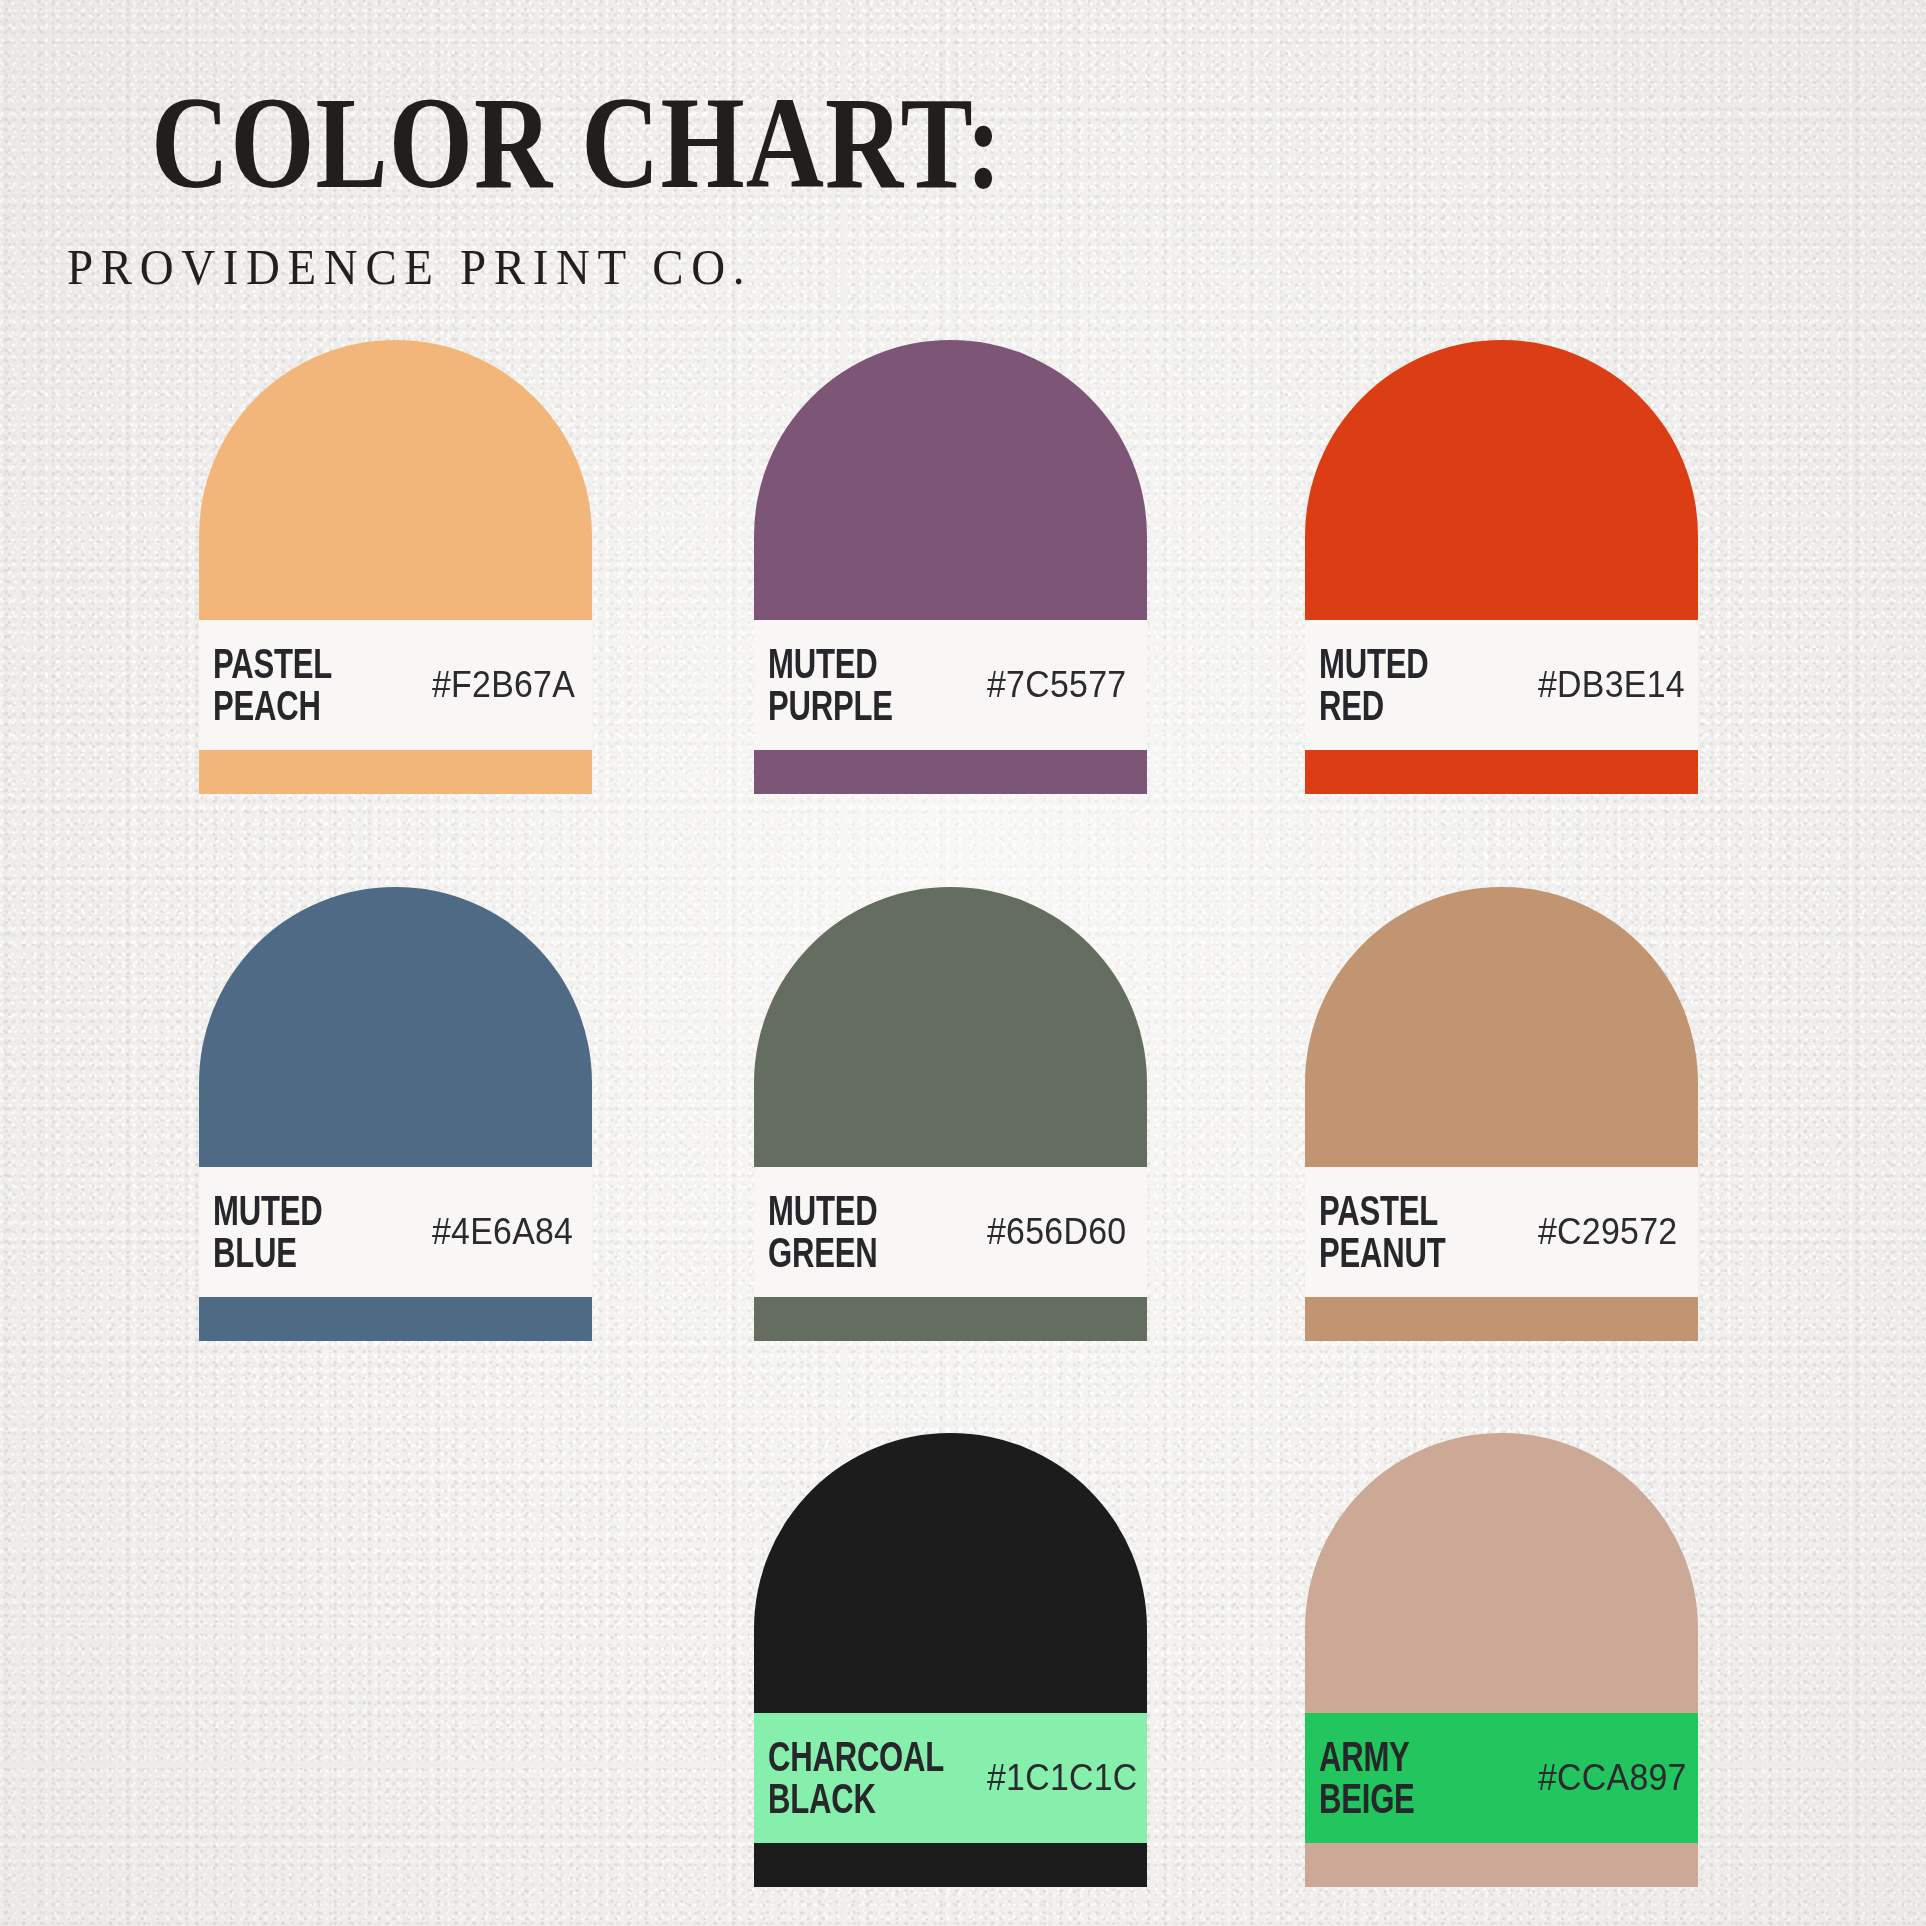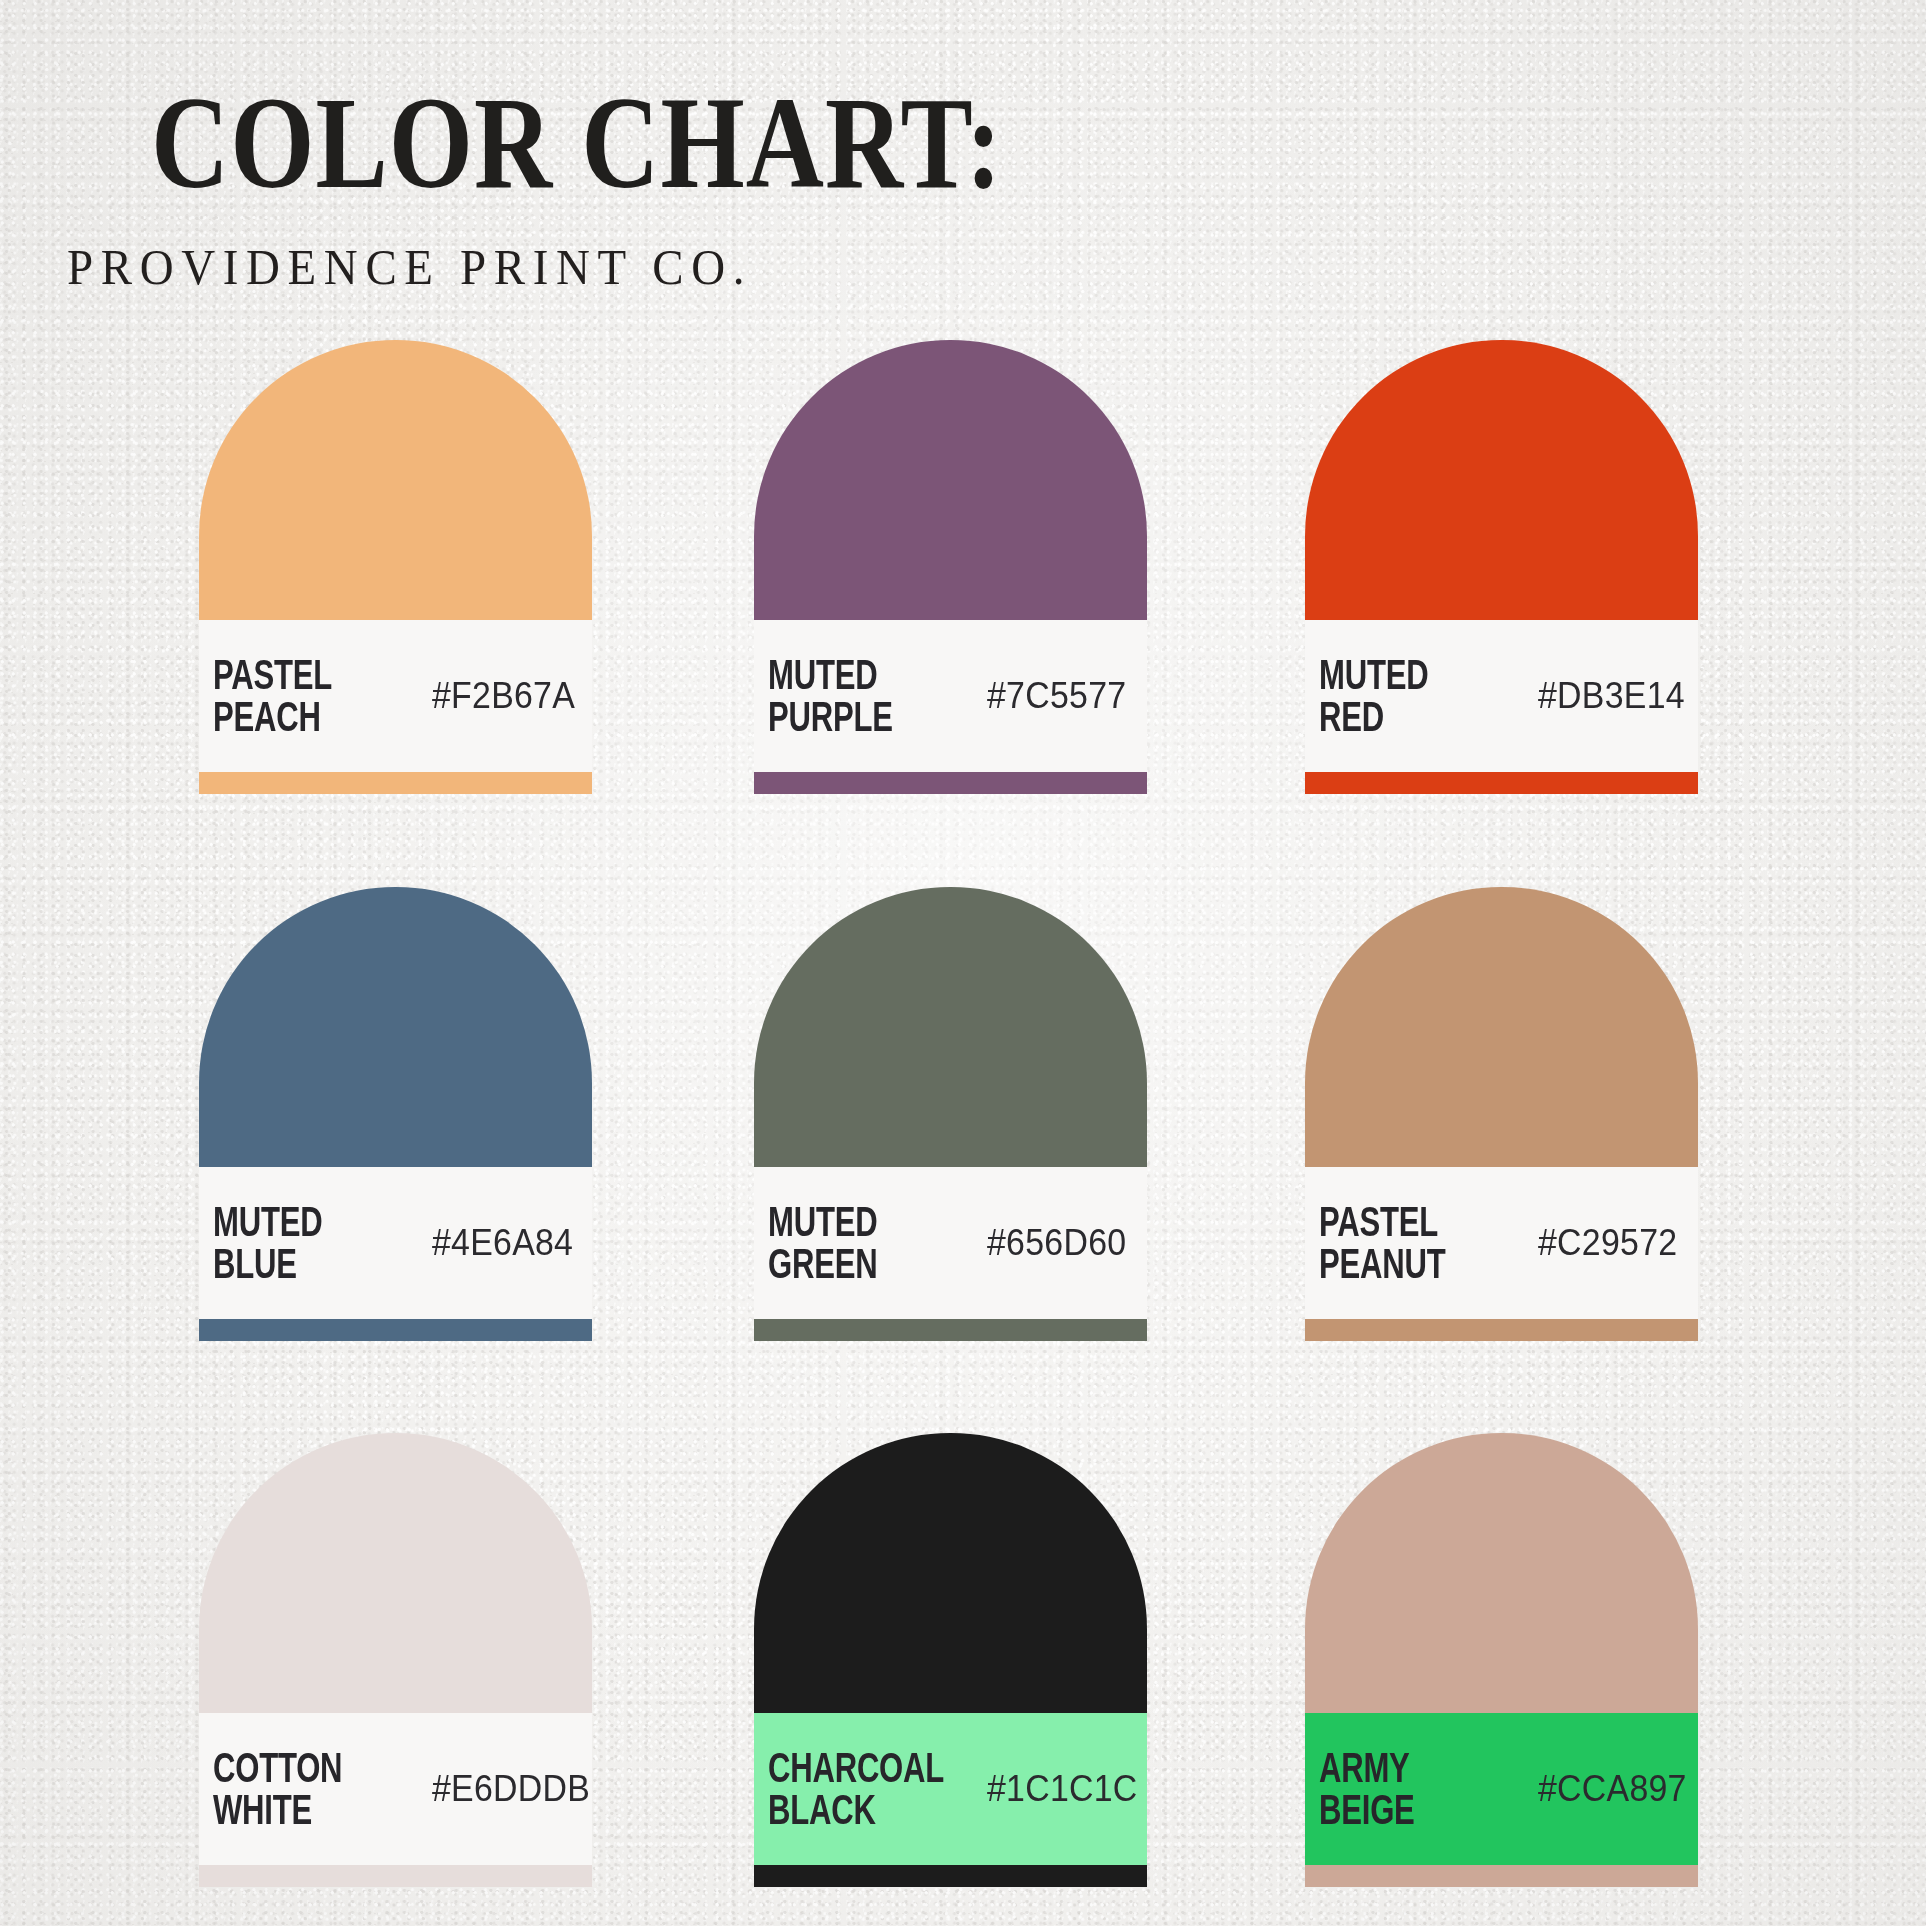--- a/index.html
+++ b/index.html
@@ -103,21 +103,21 @@
     left: 0;
     top: 0;
     width: 393px;
     height: 454px;
     border-radius: 196px 196px 0 0;
   }
   .swatch-band {
     position: absolute;
     left: 0;
     width: 393px;
-    height: 152px;
+    height: 130px;
     background: #f8f7f6;
     display: flex;
     align-items: center;
     overflow: hidden;
   }
   .swatch-name {
     font-family: "Liberation Sans", sans-serif;
     font-weight: 700;
     font-size: 42px;
     line-height: 0.99;
@@ -210,28 +210,20 @@
         </div>
       </div>
       <div class="swatch-card col-2 row-1">
         <div class="swatch-shape" style="background: rgb(194, 149, 114);"></div>
         <div class="swatch-band band-y-0" style="background: rgb(248, 247, 246);">
           <div class="swatch-name" style="color: rgb(39, 38, 42);">PASTEL
 PEANUT</div>
           <div class="swatch-hex">#C29572</div>
         </div>
       </div>
-      <div class="swatch-card col-0 row-2">
-        <div class="swatch-shape" style="background: rgb(230, 221, 219);"></div>
-        <div class="swatch-band band-y-0" style="background: rgb(248, 247, 246);">
-          <div class="swatch-name" style="color: rgb(39, 38, 42);">COTTON
-WHITE</div>
-          <div class="swatch-hex">#E6DDDB</div>
-        </div>
-      </div>
       <div class="swatch-card col-1 row-2">
         <div class="swatch-shape" style="background: rgb(28, 28, 28);"></div>
         <div class="swatch-band band-y-0" style="background: #86efac;">
           <div class="swatch-name" style="color: rgb(39, 38, 42);">CHARCOAL
 BLACK</div>
           <div class="swatch-hex">#1C1C1C</div>
         </div>
       </div>
       <div class="swatch-card col-2 row-2">
         <div class="swatch-shape" style="background: rgb(204, 168, 151);"></div>

